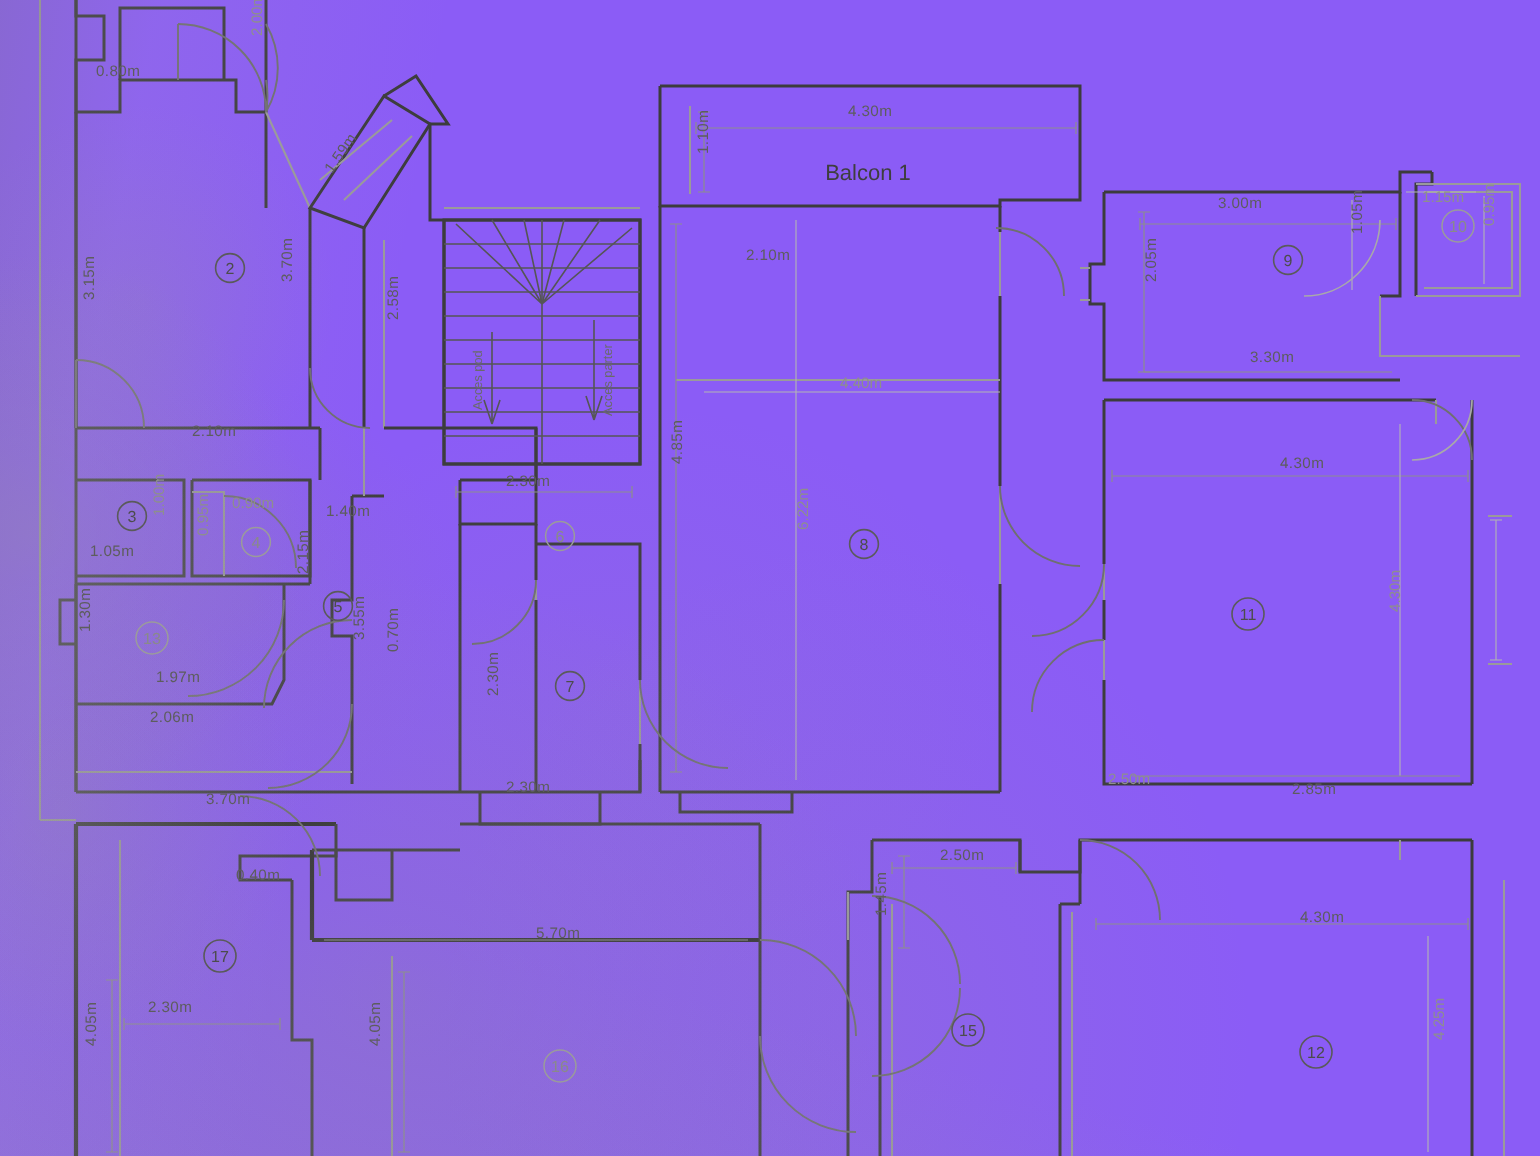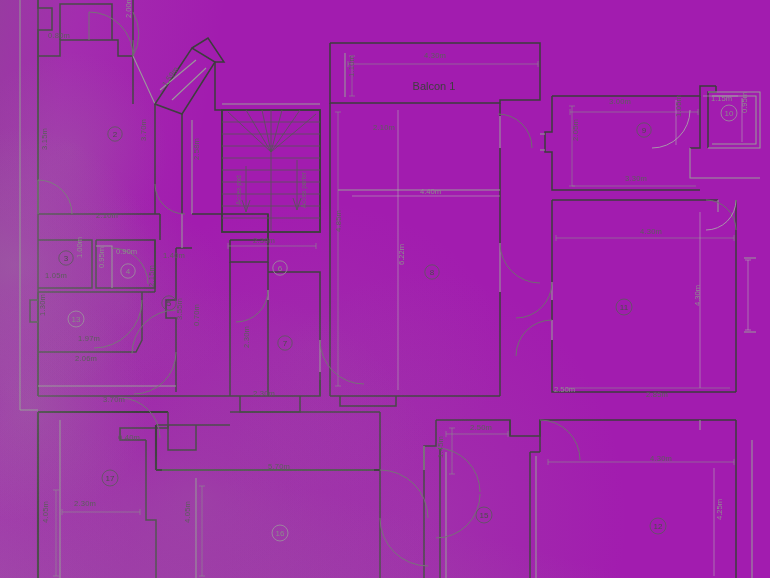--- a/index.html
+++ b/index.html
@@ -1,18 +1,18 @@
 <!DOCTYPE html>
 <html><head>
 <meta charset="utf-8">
 <style>
   html,body{margin:0;padding:0;background:#ffffff;}
   body{width:770px;height:578px;overflow:hidden;
        font-family:"Liberation Sans",sans-serif;}
-  #plan-root{position:relative;width:770px;height:578px;background:#a21caf;}
+  #plan-root{position:relative;width:770px;height:578px;background:#8b5cf6;}
   #plan-svg{position:absolute;left:0;top:0;width:770px;height:578px;}
 
   
   .paper-grad{position:absolute;left:0;top:0;width:770px;height:578px;
      background:
        radial-gradient(circle at 2% 46%, rgba(150,150,150,.34) 0%, rgba(160,160,160,0) 17%),
        radial-gradient(circle at 4% 70%, rgba(150,150,150,.30) 0%, rgba(160,160,160,0) 14%),
        radial-gradient(circle at 9% 26%, rgba(150,150,150,.20) 0%, rgba(160,160,160,0) 12%),
        radial-gradient(circle at 16% 52%, rgba(140,140,140,.18) 0%, rgba(160,160,160,0) 15%),
        linear-gradient(100deg, rgba(130,130,130,.30) 0%, rgba(170,170,170,.12) 9%, rgba(255,255,255,0) 26%),

